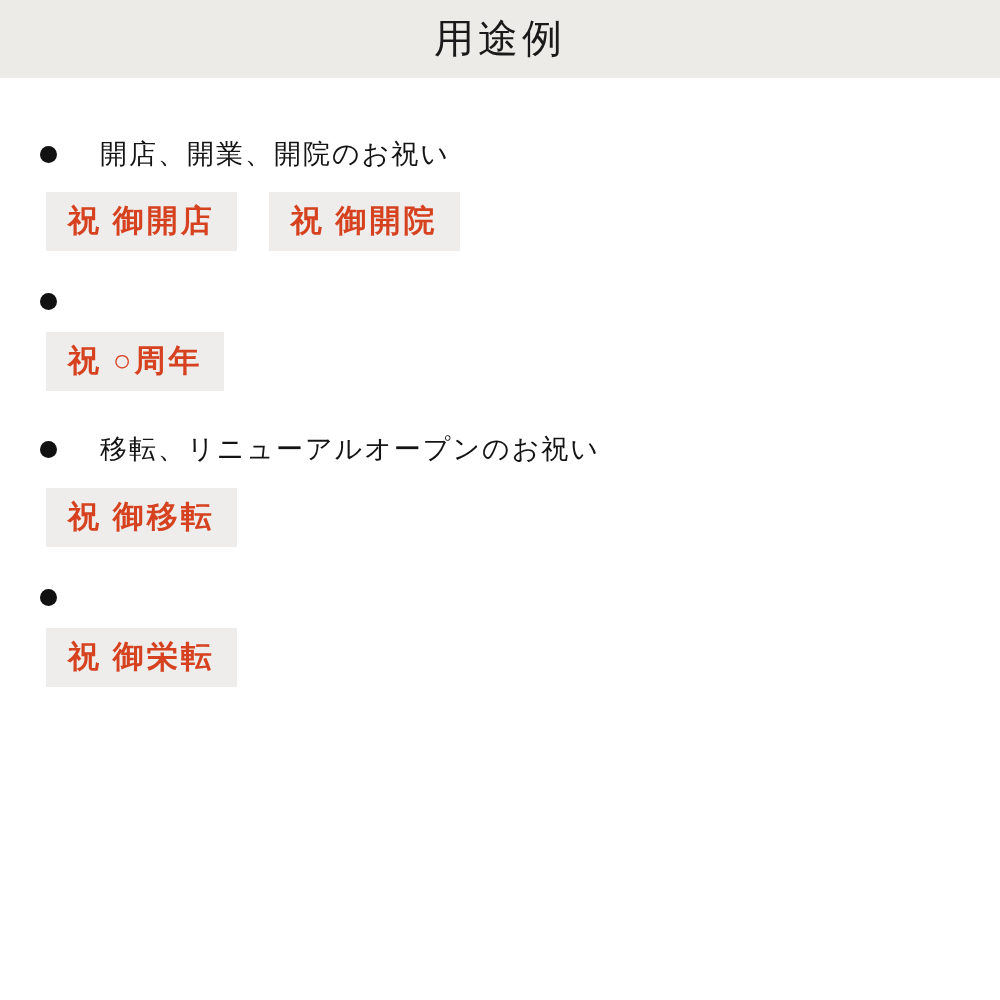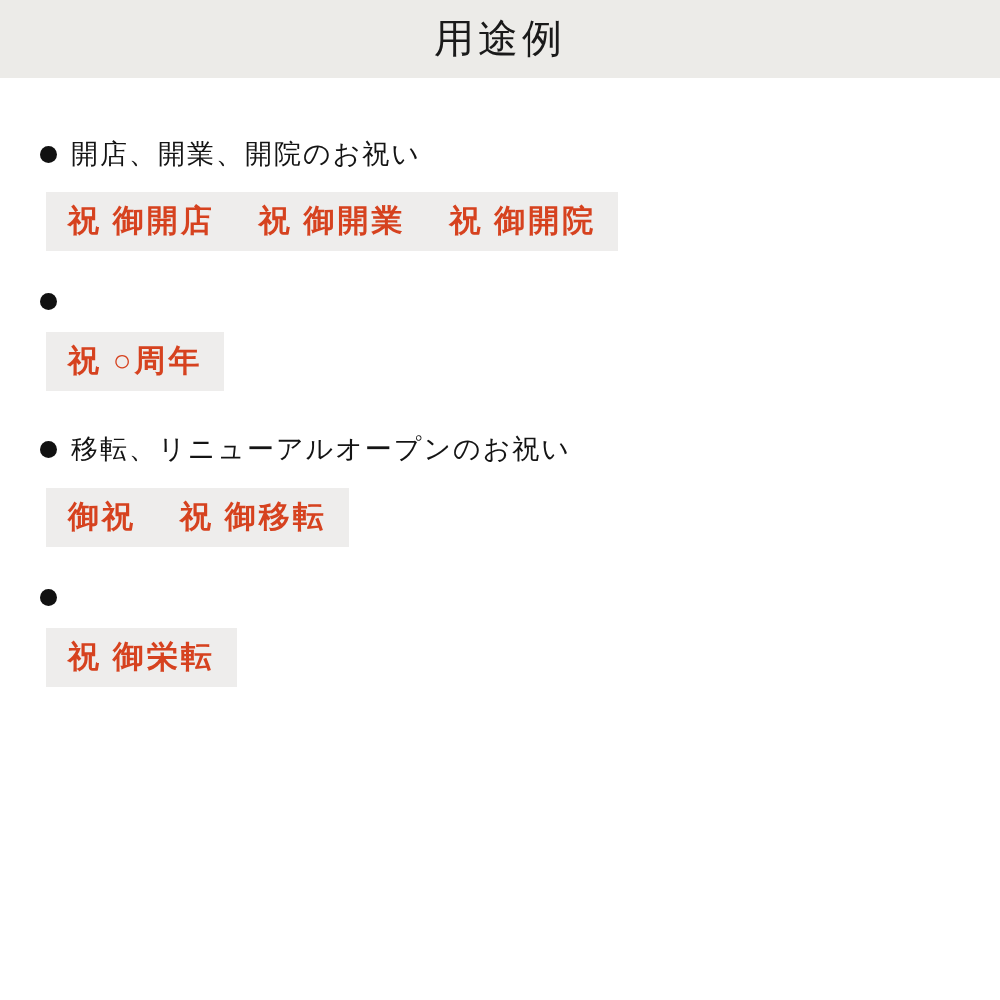--- a/index.html
+++ b/index.html
@@ -53,34 +53,36 @@
   .section:last-child { margin-bottom: 0; }
 
   .section-heading {
     display: flex;
     align-items: center;
     font-size: 27px;
     color: #141414;
     letter-spacing: 2px;
     margin-bottom: 22px;
     line-height: 1.2;
+    gap: 29px;
   }
   .bullet-dot {
     display: inline-block;
     width: 17px;
     height: 17px;
     border-radius: 50%;
     background: #111111;
     margin-right: 14px;
     flex: 0 0 auto;
   }
 
   .chip-row {
     display: flex;
     align-items: center;
+    gap: 32px;
     flex-wrap: wrap;
   }
 
   .chip {
     background: #eeedec;
     color: #d6421f;
     font-size: 31px;
     font-weight: bold;
     letter-spacing: 3px;
     padding: 13px 22px 15px 22px;
@@ -105,41 +107,39 @@
 
   <div class="content">
 
     <div class="section">
       <div class="section-heading">
         <span class="bullet-dot"></span>
         <span>開店、開業、開院のお祝い</span>
       </div>
       <div class="chip-row">
         <span class="chip">祝 御開店</span>
-        <span class="chip">祝 御開業</span>
         <span class="chip">祝 御開院</span>
       </div>
     </div>
 
     <div class="section">
       <div class="section-heading">
         <span class="bullet-dot"></span>
       </div>
       <div class="chip-row">
         <span class="chip">祝 ○周年</span>
       </div>
     </div>
 
     <div class="section">
       <div class="section-heading">
         <span class="bullet-dot"></span>
         <span>移転、リニューアルオープンのお祝い</span>
       </div>
       <div class="chip-row">
-        <span class="chip">御祝</span>
         <span class="chip">祝 御移転</span>
       </div>
     </div>
 
     <div class="section">
       <div class="section-heading">
         <span class="bullet-dot"></span>
       </div>
       <div class="chip-row">
         <span class="chip">祝 御栄転</span>

